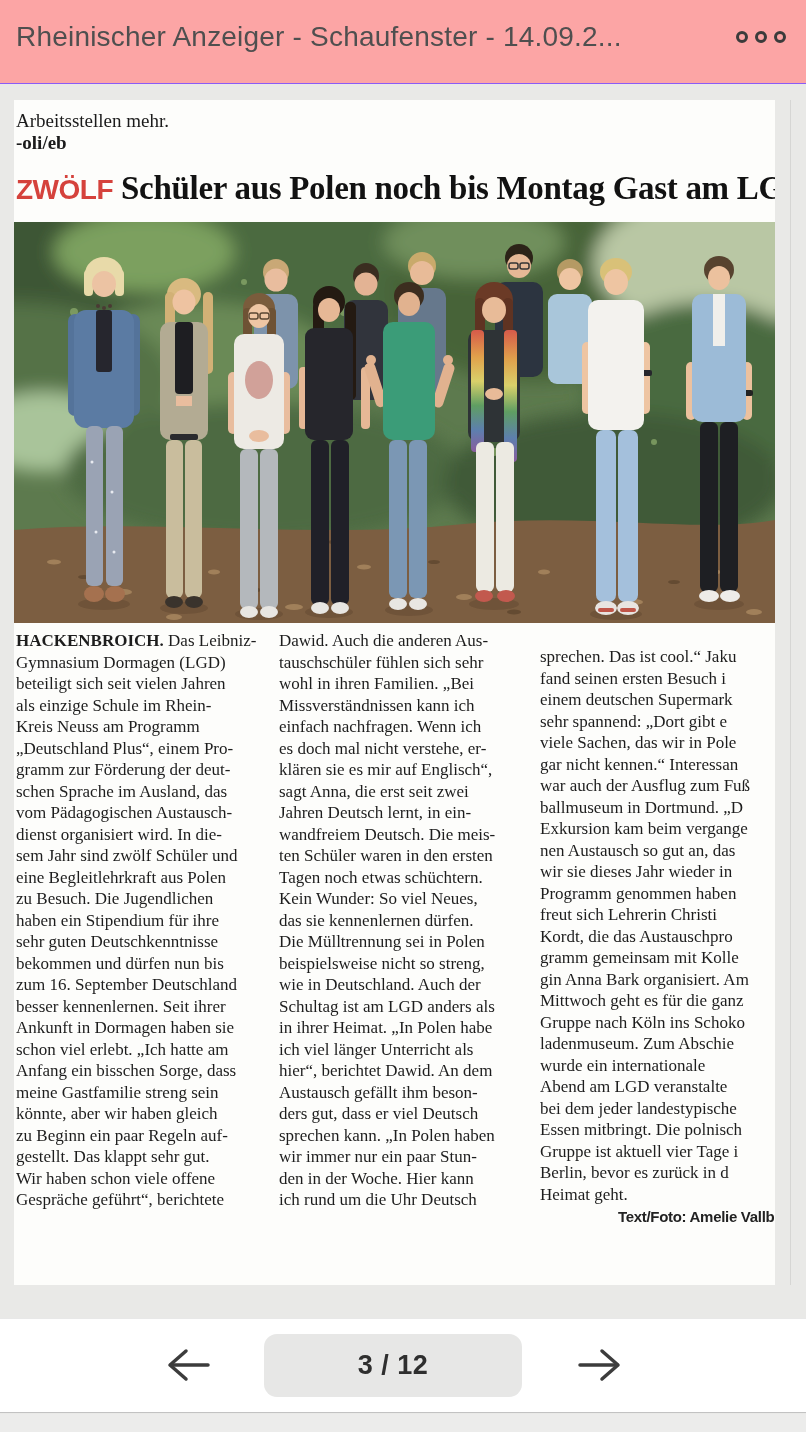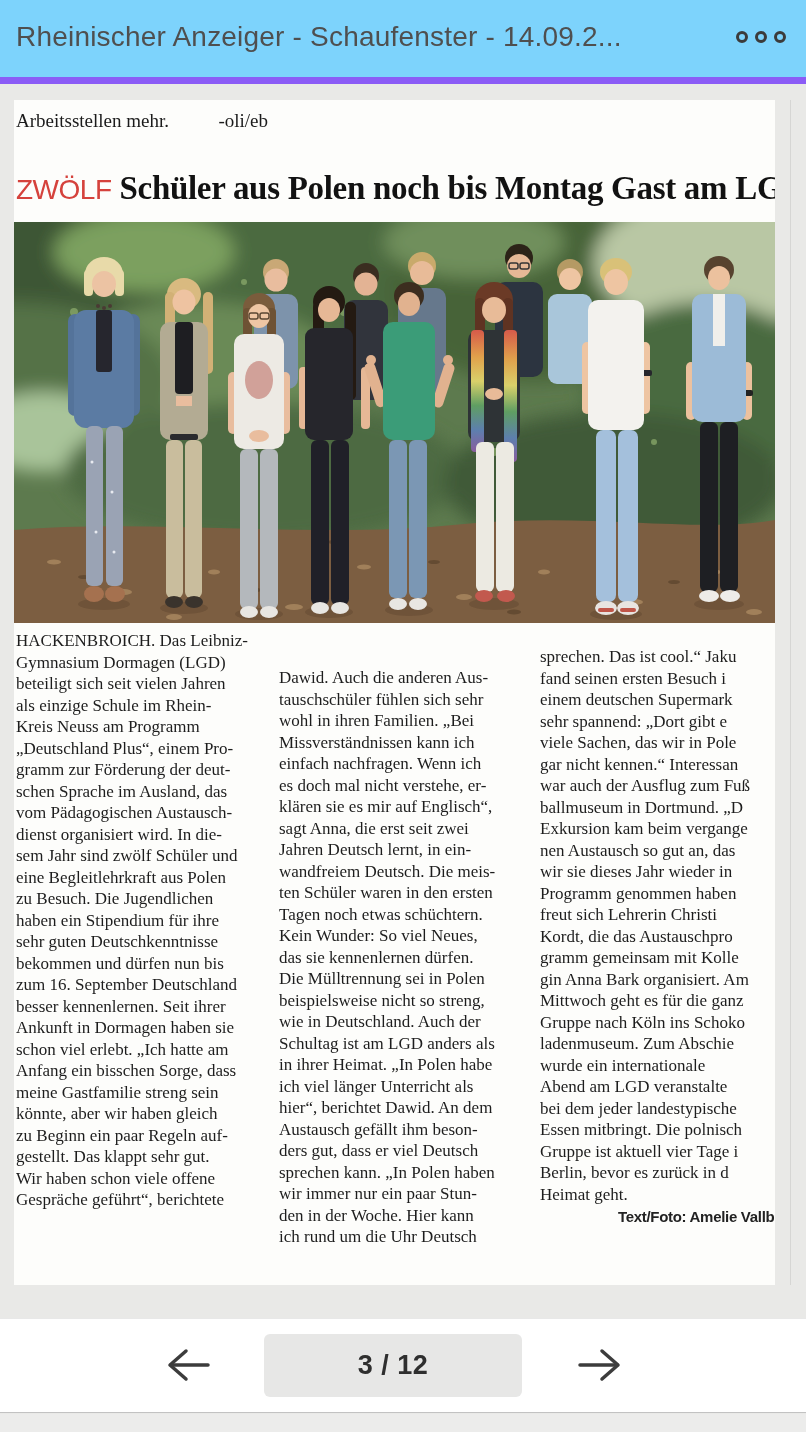--- a/index.html
+++ b/index.html
@@ -1,55 +1,55 @@
 <!DOCTYPE html>
 <html><head>
 <meta charset="utf-8">
 <style>
   * { margin:0; padding:0; box-sizing:border-box; }
   html,body { width:806px; height:1432px; }
   body { position:relative; background:#e9e9e7; font-family:"Liberation Sans",sans-serif; overflow:hidden; }
 
   
-  .app-header { position:absolute; top:0; left:0; width:806px; height:84px; background:#7dd3fc; border-bottom:7px solid #8b5cf6;text-align:right; }
+  .app-header { position:absolute; top:0; left:0; width:806px; height:84px; background:#fca5a5; border-bottom:1px solid #8b5cf6;text-align:right; }
   .app-title { position:absolute; left:16px; top:21px; font-size:28px; font-weight:400; color:#4f4f4f; letter-spacing:.2px; white-space:nowrap; }
   .menu-btn { position:absolute; right:16px; top:27px; display:flex; gap:7px; padding:4px; cursor:pointer; }
   .menu-btn i { display:block; width:12px; height:12px; border:3.5px solid #3b3b3b; border-radius:50%; }
 
   
   .page { position:absolute; left:14px; top:100px; width:761px; height:1185px; background:#fdfdfb; overflow:hidden; }
   .edge-line { position:absolute; left:790px; top:100px; width:1px; height:1185px; background:#d6d6d4; }
 
   .top-strip { position:absolute; top:10px; left:2px; width:780px; display:flex; font-family:"Liberation Serif",serif; font-size:19px; color:#1b1b1b; }
-  .strip-seg { display:flex; justify-content:space-between; }
+  .strip-seg { display:flex; justify-content:center;flex-direction:column; }
   .strip-seg.s1 { width:252px; margin-right:18px; }
   .strip-seg.s2 { width:242px; margin-right:18px; }
   .strip-seg.s3 { width:248px; }
-  .strip-sig { font-weight:400; }
+  .strip-sig { font-weight:700; }
 
   .headline { position:absolute; top:70px; left:2px; width:900px; white-space:nowrap; }
-  .kicker { font-family:"Liberation Sans",sans-serif; font-weight:400; font-size:28px; color:#d5423c; letter-spacing:-.5px; margin-right:8px; }
+  .kicker { font-family:"Liberation Sans",sans-serif; font-weight:700; font-size:28px; color:#d5423c; letter-spacing:-.5px; margin-right:8px; }
   .head-main { font-family:"Liberation Serif",serif; font-weight:700; font-size:33px; color:#121212; letter-spacing:-.3px; }
 
   .photo { position:absolute; top:122px; left:0; width:761px; height:401px; background:#5d7a4e; }
 
   .columns { position:absolute; top:530px; left:2px; width:780px; display:flex; }
   .col { font-family:"Liberation Serif",serif; font-size:17px; line-height:21.5px; color:#1d1d1d; white-space:pre-line; }
   .col.c1 { width:243px; margin-right:20px; }
-  .col.c2 { width:244px; margin-right:17px;margin-top:37px; }
+  .col.c2 { width:244px; margin-right:17px; }
   .col.c3 { width:256px;margin-top:16px; }
-  .dateline { font-weight:400; }
+  .dateline { font-weight:700; }
   .credit { font-family:"Liberation Sans",sans-serif; font-weight:700; font-size:15px; color:#222; text-align:right; margin-top:1px; letter-spacing:-.3px; }
 
   
   .page-bar { position:absolute; top:1318px; left:0; width:806px; height:95px; background:#ffffff; border-top:1px solid #e8e8e8; border-bottom:1px solid #c2c2c2; }
   .nav-arrow { position:absolute; width:52px; height:44px; top:1343px; cursor:pointer; }
   .nav-arrow.prev { left:162px; }
   .nav-arrow.next { left:574px; }
-  .page-pill { position:absolute; left:264px; top:1334px; width:258px; height:63px; background:#e7e7e6; border-radius:6px; display:flex; align-items:center; justify-content:center; font-size:27px; font-weight:700; color:#2f2f2f; letter-spacing:.5px; cursor:default; }
+  .page-pill { position:absolute; left:264px; top:1334px; width:258px; height:63px; background:#e7e7e6; border-radius:13px; display:flex; align-items:center; justify-content:center; font-size:27px; font-weight:700; color:#2f2f2f; letter-spacing:.5px; cursor:default; }
   .bottom-strip { position:absolute; top:1414px; left:0; width:806px; height:18px; background:#ececeb; }
 </style>
 </head>
 <body>
 
 <div class="app-header">
   <div class="app-title">Rheinischer Anzeiger - Schaufenster - 14.09.2...</div>
   <div class="menu-btn">
     <i></i>
       <i></i>

